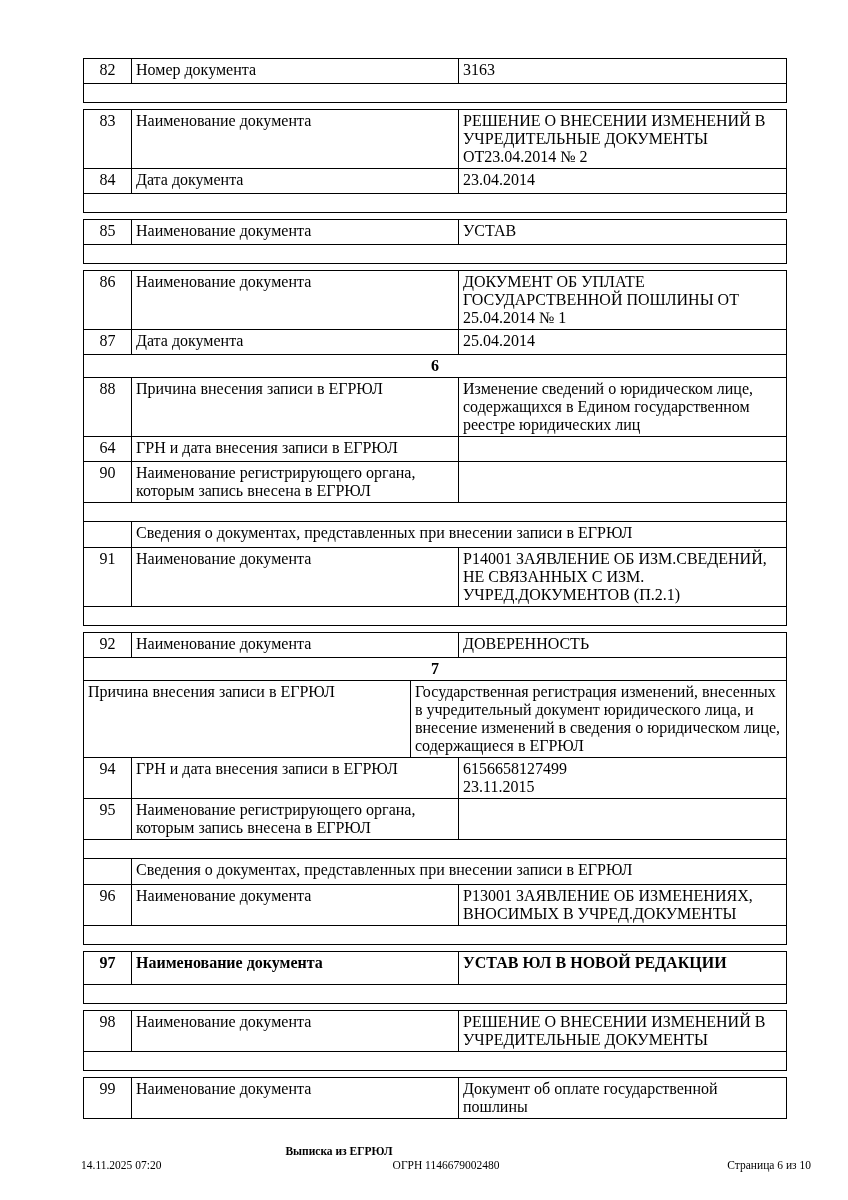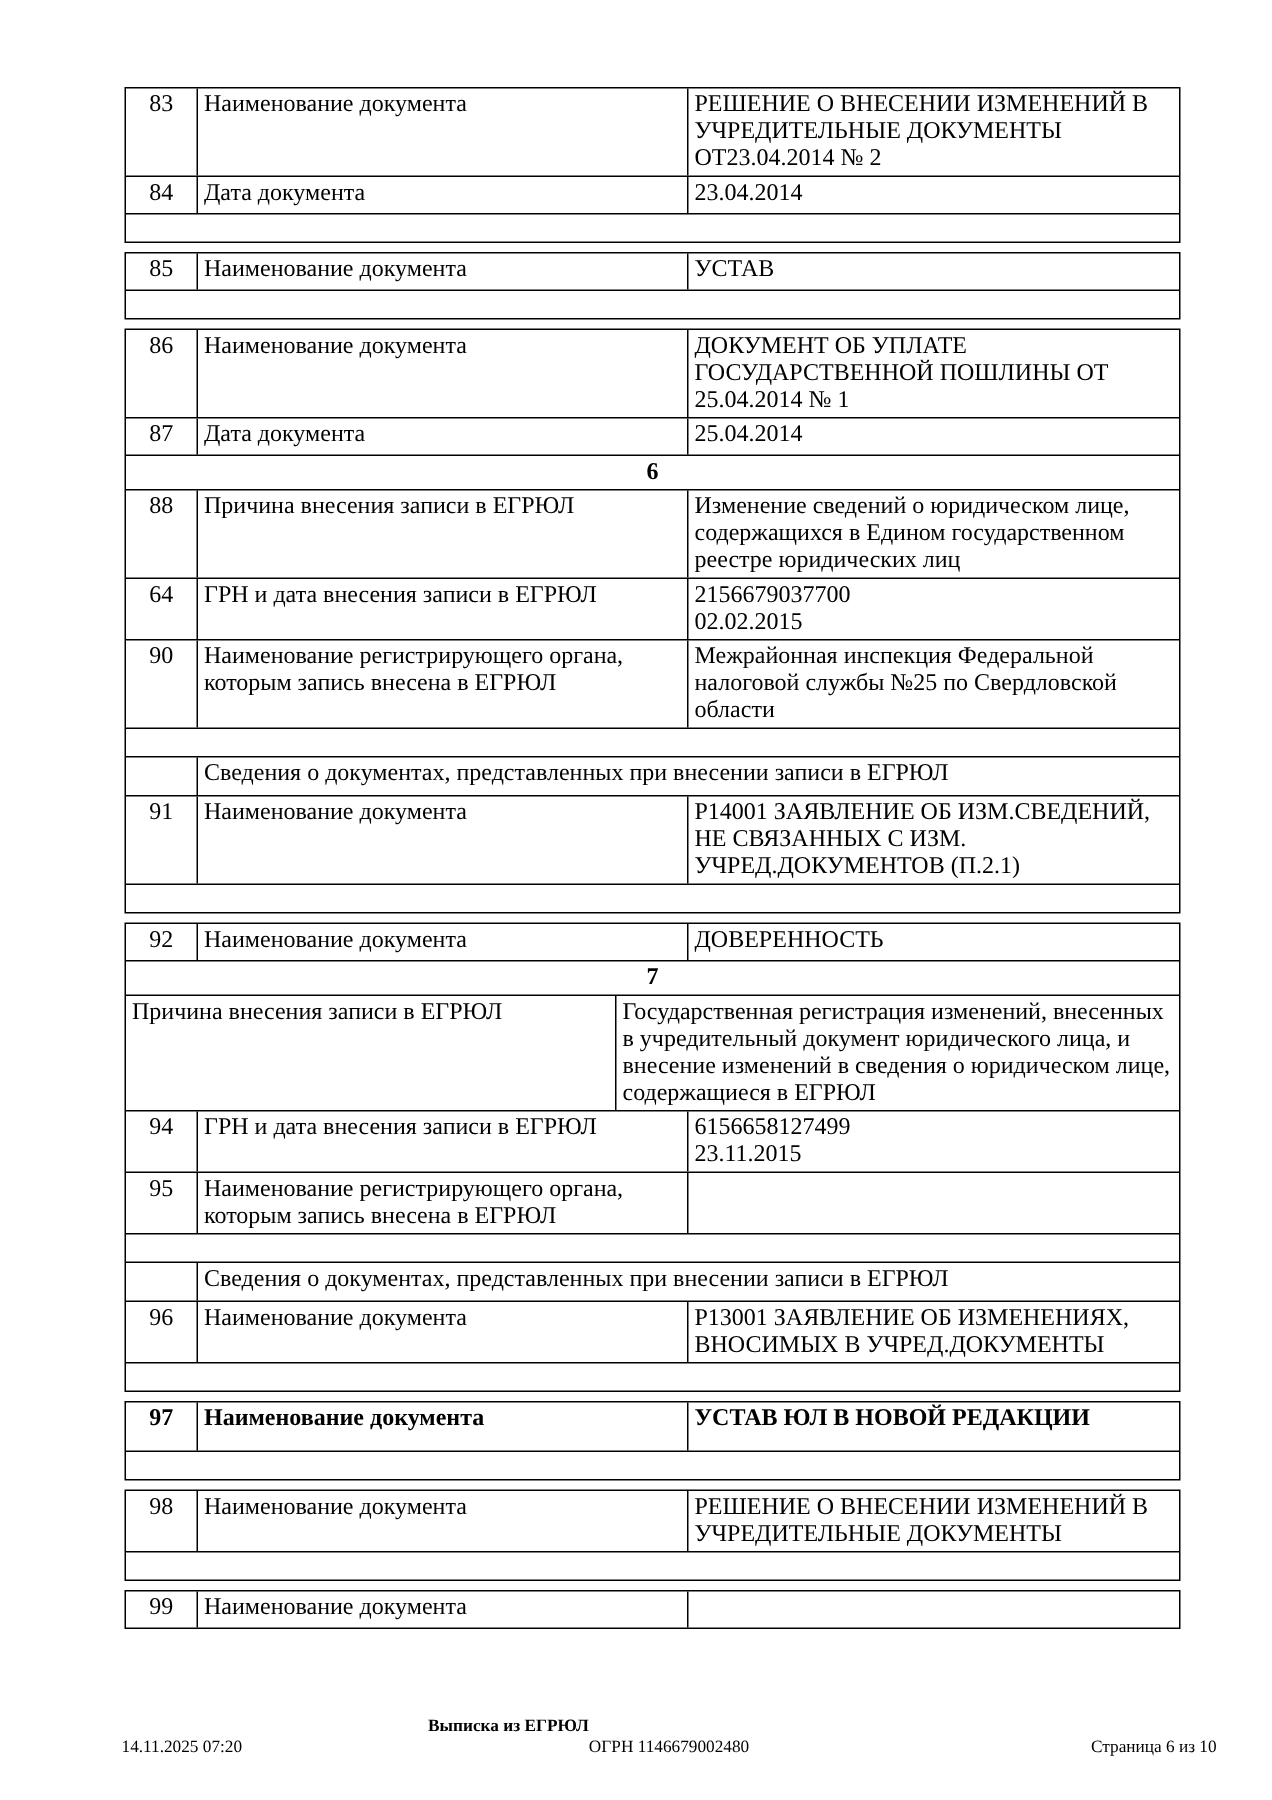--- a/index.html
+++ b/index.html
@@ -81,20 +81,30 @@
   .f-center { flex: 0 0 auto; text-align: left; }
   .f-right { flex: 1 1 0; text-align: right; }
   .f-title { font-weight: bold; text-align: right; }
 </style>
 </head>
 <body>
 
 <div class="page">
   <div class="content">
 
+    <div class="tbl">
+      <div class="row">
+        <div class="cell c-num">82</div>
+        <div class="cell c-label">Номер документа</div>
+        <div class="cell c-value">3163</div>
+      </div>
+      <div class="row row-empty">
+          <div class="cell c-full"></div>
+        </div>
+    </div>
 
     <div class="tbl">
       <div class="row">
         <div class="cell c-num">83</div>
         <div class="cell c-label">Наименование документа</div>
         <div class="cell c-value">РЕШЕНИЕ О ВНЕСЕНИИ ИЗМЕНЕНИЙ В УЧРЕДИТЕЛЬНЫЕ ДОКУМЕНТЫ ОТ23.04.2014 № 2</div>
       </div>
       <div class="row">
         <div class="cell c-num">84</div>
         <div class="cell c-label">Дата документа</div>
@@ -131,27 +141,24 @@
         <div class="cell c-full">6</div>
       </div>
       <div class="row">
         <div class="cell c-num">88</div>
         <div class="cell c-label">Причина внесения записи в ЕГРЮЛ</div>
         <div class="cell c-value">Изменение сведений о юридическом лице, содержащихся в Едином государственном реестре юридических лиц</div>
       </div>
       <div class="row">
         <div class="cell c-num">64</div>
         <div class="cell c-label">ГРН и дата внесения записи в ЕГРЮЛ</div>
-        <div class="cell c-value">2156679037700
-02.02.2015</div>
       </div>
       <div class="row">
         <div class="cell c-num">90</div>
         <div class="cell c-label">Наименование регистрирующего органа, которым запись внесена в ЕГРЮЛ</div>
-        <div class="cell c-value">Межрайонная инспекция Федеральной налоговой службы №25 по Свердловской области</div>
       </div>
       <div class="row row-empty">
           <div class="cell c-full"></div>
         </div>
       <div class="row row-header">
         <div class="cell c-num"></div>
         <div class="cell c-rest">Сведения о документах, представленных при внесении записи в ЕГРЮЛ</div>
       </div>
       <div class="row">
         <div class="cell c-num">91</div>
@@ -222,20 +229,21 @@
       </div>
       <div class="row row-empty">
           <div class="cell c-full"></div>
         </div>
     </div>
 
     <div class="tbl">
       <div class="row">
         <div class="cell c-num">99</div>
         <div class="cell c-label">Наименование документа</div>
+        <div class="cell c-value">Документ об оплате государственной пошлины</div>
       </div>
     </div>
 
   </div>
 
   <div class="footer">
     <div class="f-left">
       <div class="f-title">Выписка из ЕГРЮЛ</div>
       <div class="f-date">14.11.2025 07:20</div>
     </div>

